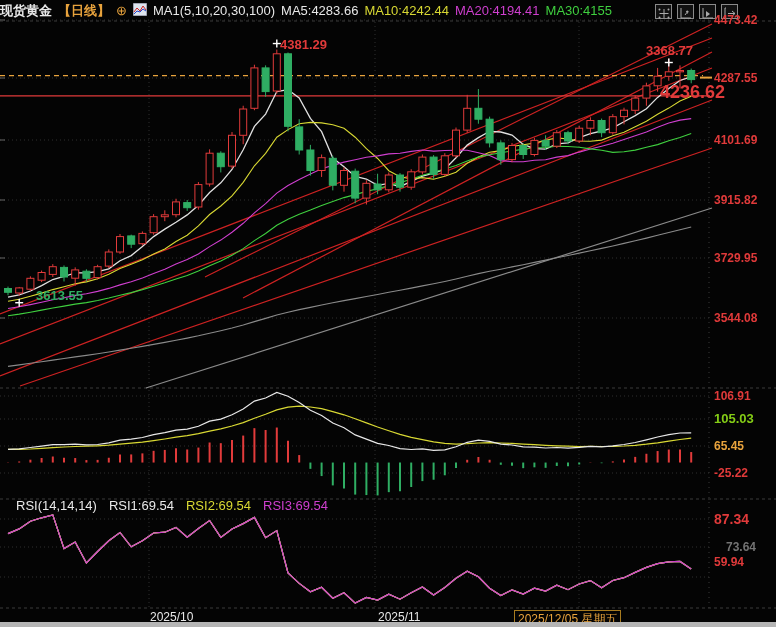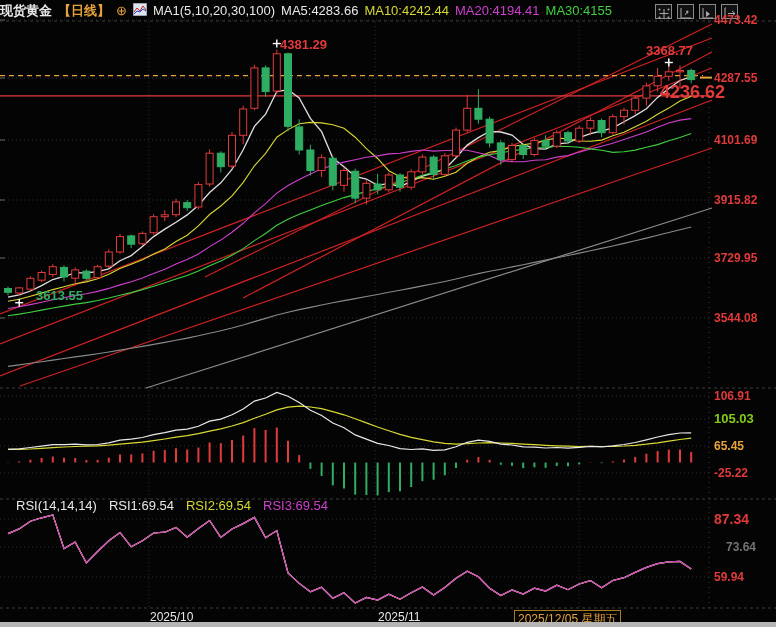--- a/index.html
+++ b/index.html
@@ -305,21 +305,21 @@
       <div class="lbl" style="left: 714px; top: 134px; color: rgb(224, 58, 58); font-weight: bold; font-size: 12px;">4101.69</div>
       <div class="lbl" style="left: 714px; top: 194px; color: rgb(224, 58, 58); font-weight: bold; font-size: 12px;">3915.82</div>
       <div class="lbl" style="left: 714px; top: 252px; color: rgb(224, 58, 58); font-weight: bold; font-size: 12px;">3729.95</div>
       <div class="lbl" style="left: 714px; top: 312px; color: rgb(224, 58, 58); font-weight: bold; font-size: 12px;">3544.08</div>
       <div class="lbl" style="left: 714px; top: 390px; color: rgb(224, 58, 58); font-weight: bold; font-size: 12px;">106.91</div>
       <div class="lbl" style="left: 714px; top: 413px; color: #84cc16; font-weight: bold; font-size: 13px;">105.03</div>
       <div class="lbl" style="left: 714px; top: 440px; color: rgb(232, 163, 61); font-weight: bold; font-size: 12px;">65.45</div>
       <div class="lbl" style="left: 714px; top: 467px; color: rgb(224, 58, 58); font-weight: bold; font-size: 12px;">-25.22</div>
       <div class="lbl" style="left: 714px; top: 513px; color: rgb(224, 58, 58); font-weight: bold; font-size: 14px;">87.34</div>
       <div class="lbl" style="left: 726px; top: 541px; color: #737373; font-weight: bold; font-size: 12px;">73.64</div>
-      <div class="lbl" style="left: 714px; top: 571px; color: rgb(224, 58, 58); font-weight: bold; font-size: 12px;">59.94</div>
+      <div class="lbl" style="left: 714px; top: 556px; color: rgb(224, 58, 58); font-weight: bold; font-size: 12px;">59.94</div>
       <div class="anno" style="left: 280px; top: 37px; color: rgb(224, 58, 58); font-weight: bold; font-size: 13px;">4381.29</div>
       <div class="anno" style="left: 646px; top: 43px; color: rgb(224, 58, 58); font-weight: bold; font-size: 13px;">3368.77</div>
       <div class="anno" style="left: 660px; top: 82px; color: rgb(224, 58, 58); font-weight: bold; font-size: 18px;">4236.62</div>
       <div class="anno" style="left: 36px; top: 288px; color: rgb(47, 174, 99); font-weight: bold; font-size: 13px;">3613.55</div>
     </div>
 
 
   <div class="hdr" style="top:496px;height:18px">
     <span id="rsiHdr" style="margin-left:16px"><span style="color: rgb(232, 232, 232); margin-right: 12px;">RSI(14,14,14)</span><span style="color: rgb(232, 232, 232); margin-right: 12px;">RSI1:69.54</span><span style="color: rgb(216, 216, 51); margin-right: 12px;">RSI2:69.54</span><span style="color: rgb(207, 63, 207); margin-right: 12px;">RSI3:69.54</span></span>
   </div>

